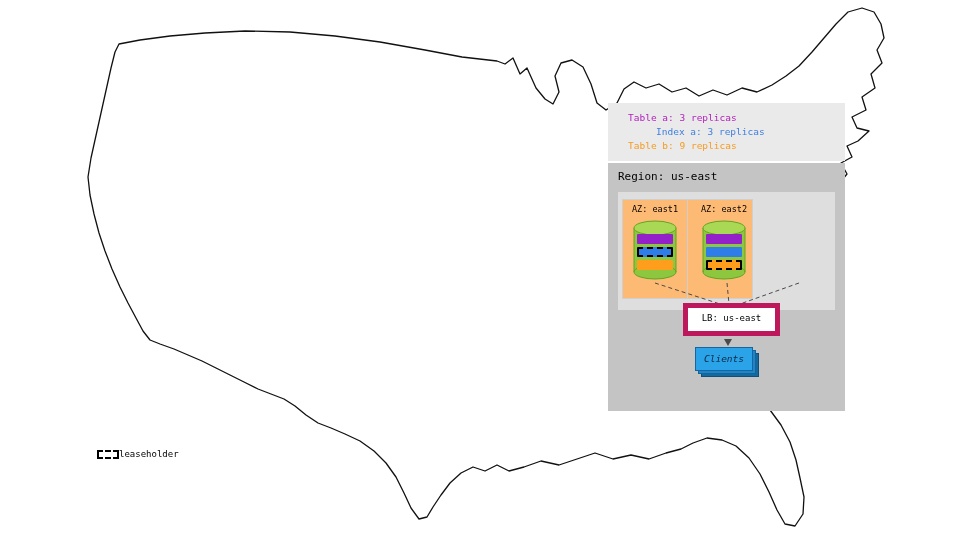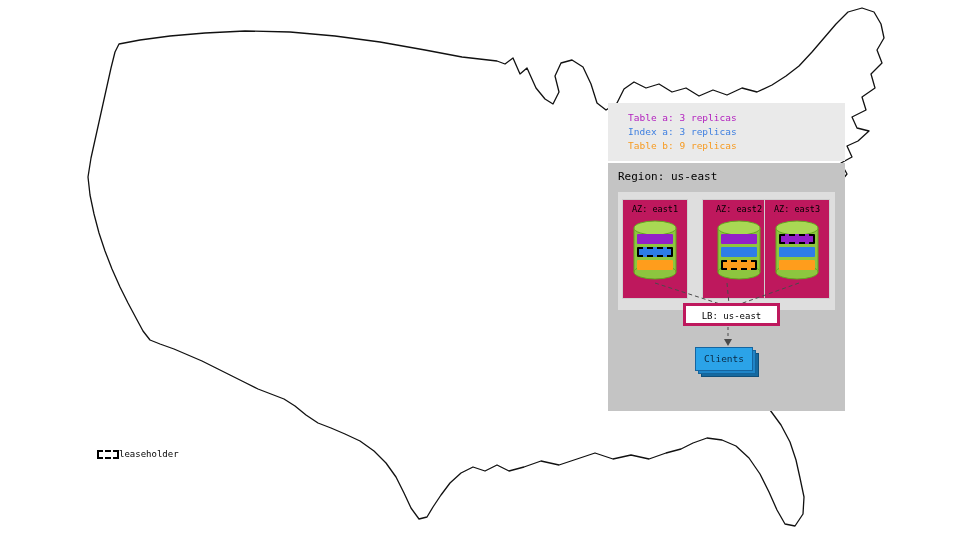--- a/index.html
+++ b/index.html
@@ -22,50 +22,50 @@
     background:#c4c4c4; z-index:5;
   }
   .region-title { position:absolute; left:10px; top:7px; font-size:11px; color:#000; }
 
   .az-container {
     position:absolute; left:10px; top:29px; width:217px; height:118px;
     background:#dedede; z-index:1;
   }
   .az-box {
     position:absolute; top:7px; width:66px; height:100px;
-    background:#be185d; border:1px solid #cfcfcf; box-sizing:border-box;
+    background:#fdba74; border:1px solid #cfcfcf; box-sizing:border-box;
   }
-  .az-box.a0 { left:4px; } .az-box.a1 { left:84px;padding-left:8px; } .az-box.a2 { left:146px; }
+  .az-box.a0 { left:4px; } .az-box.a1 { left:69px;padding-left:8px; } .az-box.a2 { left:146px; }
   .az-label { text-align:center; font-size:8.5px; padding-top:4px; color:#000; }
 
   .cyl { position:relative; width:46px; height:62px; margin:5px auto 0; }
   .cyl svg { position:absolute; left:0; top:0; }
   .bars { position:absolute; left:5px; top:15px; width:36px; }
   .bar {
     width:36px; height:10px; box-sizing:border-box;
     border:2px solid transparent; margin-bottom:3px; border-radius:1px;
   }
   .bar.leaseholder { border:2px dashed #000; }
 
   .connectors { position:absolute; left:0; top:0; pointer-events:none; z-index:2; }
 
   .lb-box {
-    position:absolute; left:75px; top:140px; width:97px; height:23px;
-    background:#ffffff; border:3px solid #be185d; box-sizing:border-box;
+    position:absolute; left:75px; top:140px; width:97px; height:33px;
+    background:#ffffff; border:5px solid #be185d; box-sizing:border-box;
     font-size:9px; text-align:center; line-height:21px; color:#000; z-index:3;
   }
 
   .clients { position:absolute; left:87px; top:184px; width:58px; height:24px; z-index:3; }
   .clients .layer { position:absolute; width:58px; height:24px; box-sizing:border-box; }
   .clients .l2 { left:6px; top:6px; background:#16699f; border:1px solid #0f4f7a; }
   .clients .l1 { left:3px; top:3px; background:#1f85c8; border:1px solid #14659c; }
   .clients .front {
     position:absolute; left:0; top:0; width:58px; height:24px; box-sizing:border-box;
     border:1px solid #1565a0; font-size:9.5px; color:#0b2a44;
-    text-align:center; line-height:22px;
+    text-align:center; line-height:22px;font-style:italic;
   }
 
   
   .lh-legend {
     position:absolute; left:97px; top:449px; display:flex; align-items:center;
     z-index:5;
   }
   .lh-swatch {
     display:inline-block; width:22px; height:9px; background:#fff;
     border:2px dashed #000; box-sizing:border-box;
@@ -93,21 +93,21 @@
          L 461 473 L 450 483 L 441 495 L 433 507 L 427 517
          L 419 519 L 411 508 L 404 493 L 396 477 L 386 463 L 374 451 L 360 441 L 345 434 L 331 428 L 318 423
          L 306 415 L 295 406 L 284 399 L 271 394 L 258 389 L 244 382 L 230 375 L 216 368 L 202 361 L 188 355
          L 174 349 L 160 344 L 150 340
          L 143 331 L 136 318 L 128 303 L 120 287 L 112 269 L 105 251 L 99 233 L 94 214 L 90 195 L 88 177
          L 91 158 L 95 140 L 99 122 L 103 104 L 107 86 L 111 68 L 115 52 Z" fill="none" stroke="#111111" stroke-width="1.3" stroke-linejoin="round"></path>
   </svg>
 
   <div class="legend-panel">
     <div class="legend-row" style="color: rgb(178, 31, 190);">Table a: 3 replicas</div>
-    <div class="legend-row" style="color: rgb(62, 127, 224);">Index a: 3 replicas</div>
+    <div class="legend-row" style="color: rgb(62, 127, 224); margin-left: 28px;">Index a: 3 replicas</div>
     <div class="legend-row" style="color: rgb(247, 154, 31);">Table b: 9 replicas</div>
   </div>
 
   <div class="region-panel">
     <div class="region-title">Region: us-east</div>
 
     <div class="az-container">
 
       <div class="az-box a0">
         <div class="az-label">AZ: east1</div>
@@ -136,36 +136,20 @@
             <ellipse cx="23" cy="9" rx="21" ry="7" stroke="#64a51f" stroke-width="1" fill="#a9d854"></ellipse>
           </svg>
           <div class="bars">
             <div class="bar" style="background-color: rgb(147, 32, 200);"></div>
             <div class="bar" style="background-color: rgb(46, 125, 232);"></div>
             <div class="bar leaseholder" style="background-color: rgb(255, 157, 28);"></div>
           </div>
         </div>
       </div>
 
-      <div class="az-box a2">
-        <div class="az-label">AZ: east3</div>
-        <div class="cyl">
-          <svg width="46" height="62">
-            <rect x="2" y="9" width="42" height="44" fill="#8dc63f"></rect>
-            <ellipse cx="23" cy="53" rx="21" ry="7" stroke="#64a51f" stroke-width="1" fill="#8dc63f"></ellipse>
-            <path d="M2 9 V53 M44 9 V53" stroke="#64a51f" stroke-width="1" fill="none"></path>
-            <ellipse cx="23" cy="9" rx="21" ry="7" stroke="#64a51f" stroke-width="1" fill="#a9d854"></ellipse>
-          </svg>
-          <div class="bars">
-            <div class="bar leaseholder" style="background-color: rgb(147, 32, 200);"></div>
-            <div class="bar" style="background-color: rgb(46, 125, 232);"></div>
-            <div class="bar" style="background-color: rgb(255, 157, 28);"></div>
-          </div>
-        </div>
-      </div>
     </div>
 
     <svg class="connectors" width="237" height="248">
       <path d="M47 120 L112 141" stroke="#4a4a4a" stroke-width="1" stroke-dasharray="4 3" fill="none"></path>
       <path d="M119 120 L121 141" stroke="#4a4a4a" stroke-width="1" stroke-dasharray="4 3" fill="none"></path>
       <path d="M191 120 L132 141" stroke="#4a4a4a" stroke-width="1" stroke-dasharray="4 3" fill="none"></path>
       <path d="M120 164 L120 176" stroke="#4a4a4a" stroke-width="1" stroke-dasharray="3 3" fill="none"></path>
       <path d="M116 176 L124 176 L120 183 Z" fill="#4a4a4a"></path>
     </svg>
 

